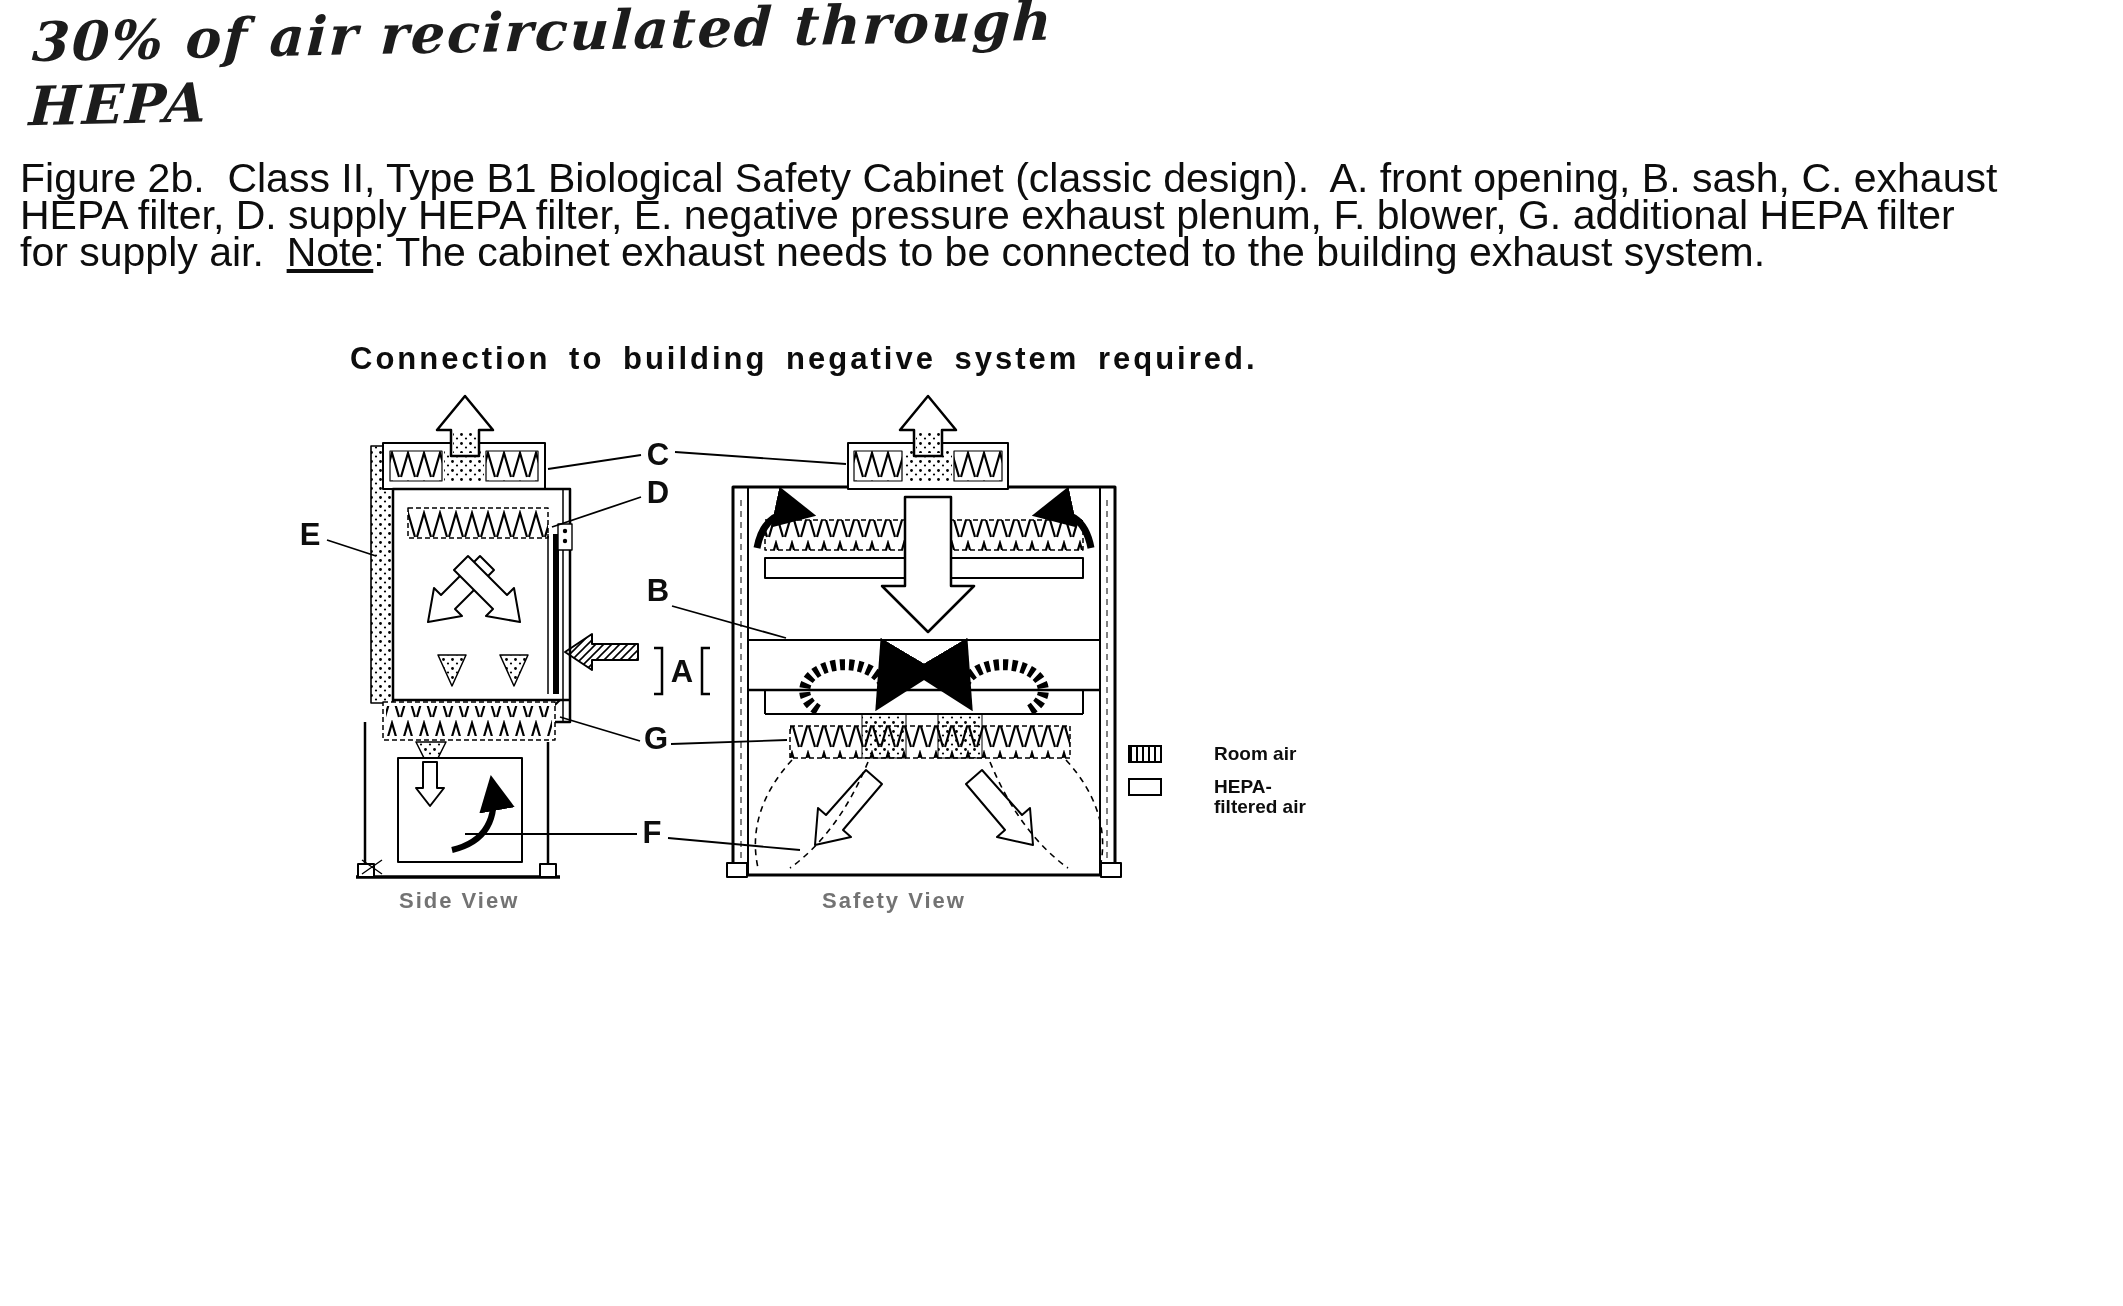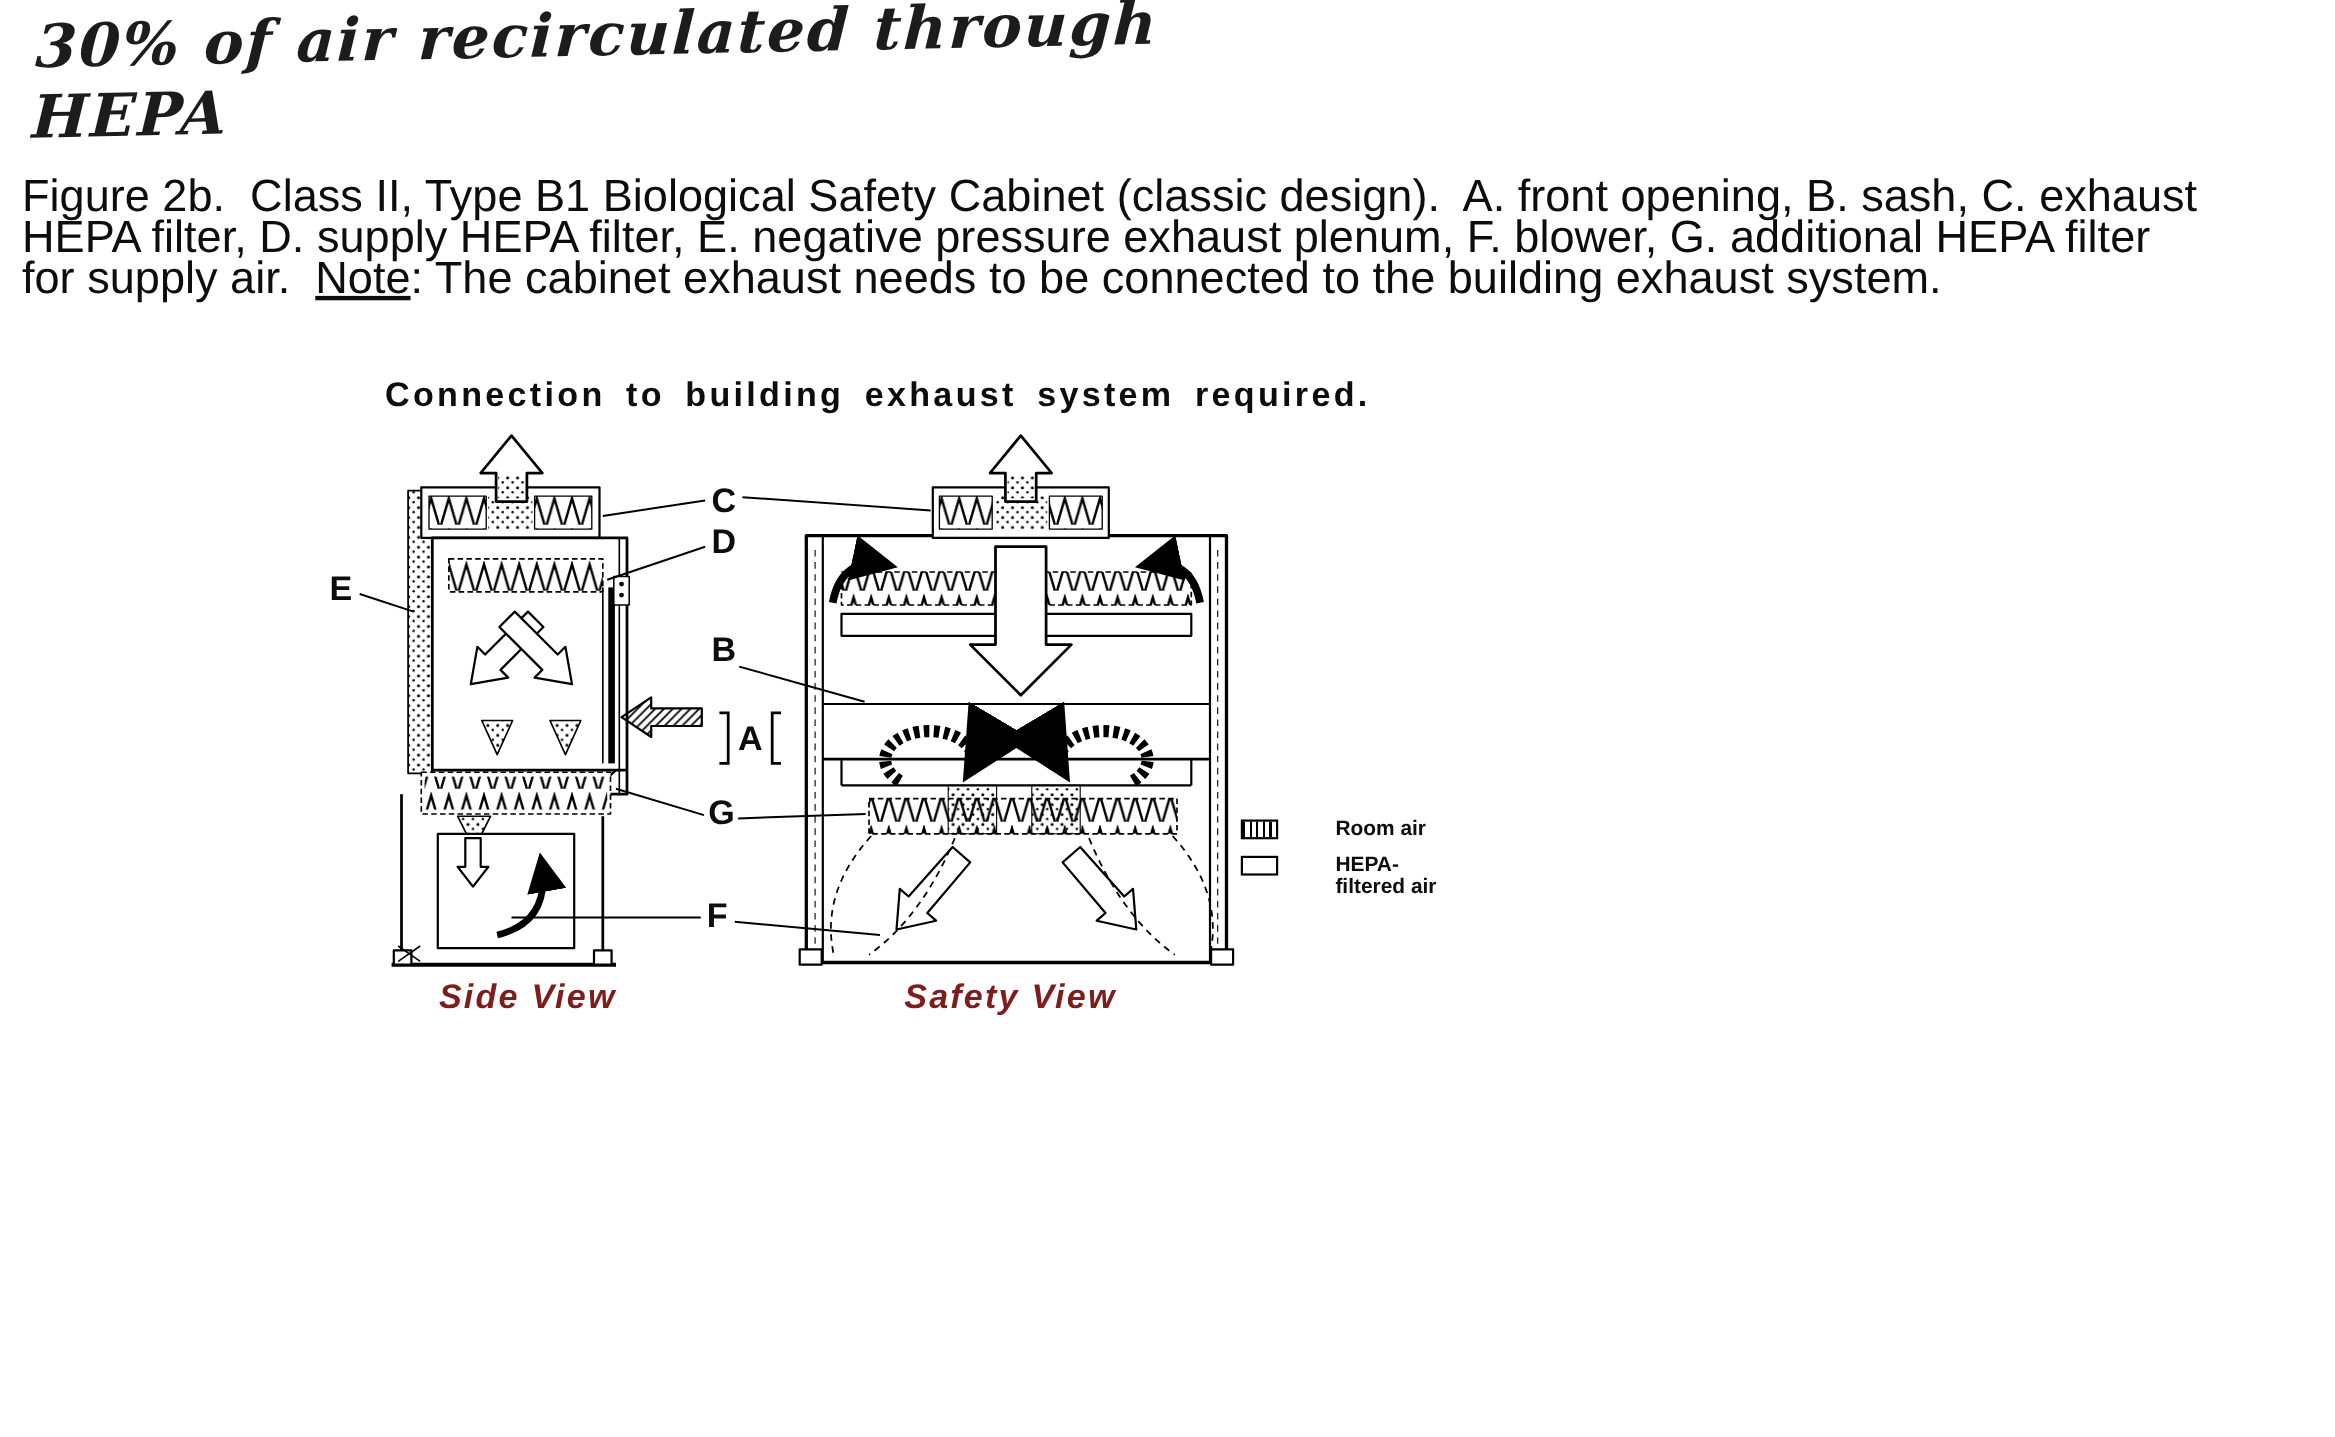--- a/index.html
+++ b/index.html
@@ -16,21 +16,21 @@
   .caption{
     position:absolute;left:20px;top:160px;width:2092px;
     font-size:41px;line-height:37px;color:#0d0d0d;white-space:pre-wrap;
   }
   .caption .note{text-decoration:underline;}
   .diagram-title{
     position:absolute;left:350px;top:341px;width:1000px;
     font-size:31px;font-weight:bold;letter-spacing:3px;word-spacing:7px;color:#0d0d0d;
   }
   .view-label{
-    position:absolute;font-size:31px;font-weight:bold;letter-spacing:2px;color:#7f1d1d;font-style:italic;
+    position:absolute;font-size:22px;font-weight:bold;letter-spacing:2px;color:#737373;
   }
   .view-label.side{left:399px;top:888px;}
   .view-label.front{left:822px;top:888px;}
   svg.diagram{position:absolute;left:0;top:0;}
   .legend{
     position:absolute;left:1128px;top:744px;width:200px;
   }
   .legend-item{display:flex;align-items:flex-start;gap:7px;margin-bottom:13px;}
   .swatch{flex:0 0 auto;width:30px;border:2px solid #000;background:#fff;margin-top:1px;}
   .swatch-room{height:14px;background:repeating-linear-gradient(90deg,#000 0 2px,#fff 2px 6px);}
@@ -41,21 +41,21 @@
     font-size:19px;font-weight:bold;line-height:1.05;max-width:140px;color:#0d0d0d;margin-left:45px;
   }
 </style>
 </head>
 <body>
 
 <div class="handwriting">30% of air recirculated through HEPA</div>
 
 <div class="caption"><span>Figure 2b.  Class II, Type B1 Biological Safety Cabinet (classic design).  A. front opening, B. sash, C. exhaust</span><br><span>HEPA filter, D. supply HEPA filter, E. negative pressure exhaust plenum, F. blower, G. additional HEPA filter</span><br><span>for supply air.  </span><span class="note">Note</span><span>: The cabinet exhaust needs to be connected to the building exhaust system.</span></div>
 
-<div class="diagram-title">Connection to building exhaust system required.</div>
+<div class="diagram-title">Connection to building negative system required.</div>
 
 <svg class="diagram" width="2123" height="1306" viewBox="0 0 2123 1306" xmlns="http://www.w3.org/2000/svg">
   <defs>
     <pattern id="zig" width="16" height="30" patternUnits="userSpaceOnUse">
       <path d="M1,27 L8,3 L15,27" fill="none" stroke="#000" stroke-width="2.2"></path>
     </pattern>
     <pattern id="stip" width="9" height="9" patternUnits="userSpaceOnUse">
       <circle cx="2.5" cy="2.5" r="1.4" fill="#000"></circle>
       <circle cx="7" cy="6.5" r="1.1" fill="#000"></circle>
     </pattern>

